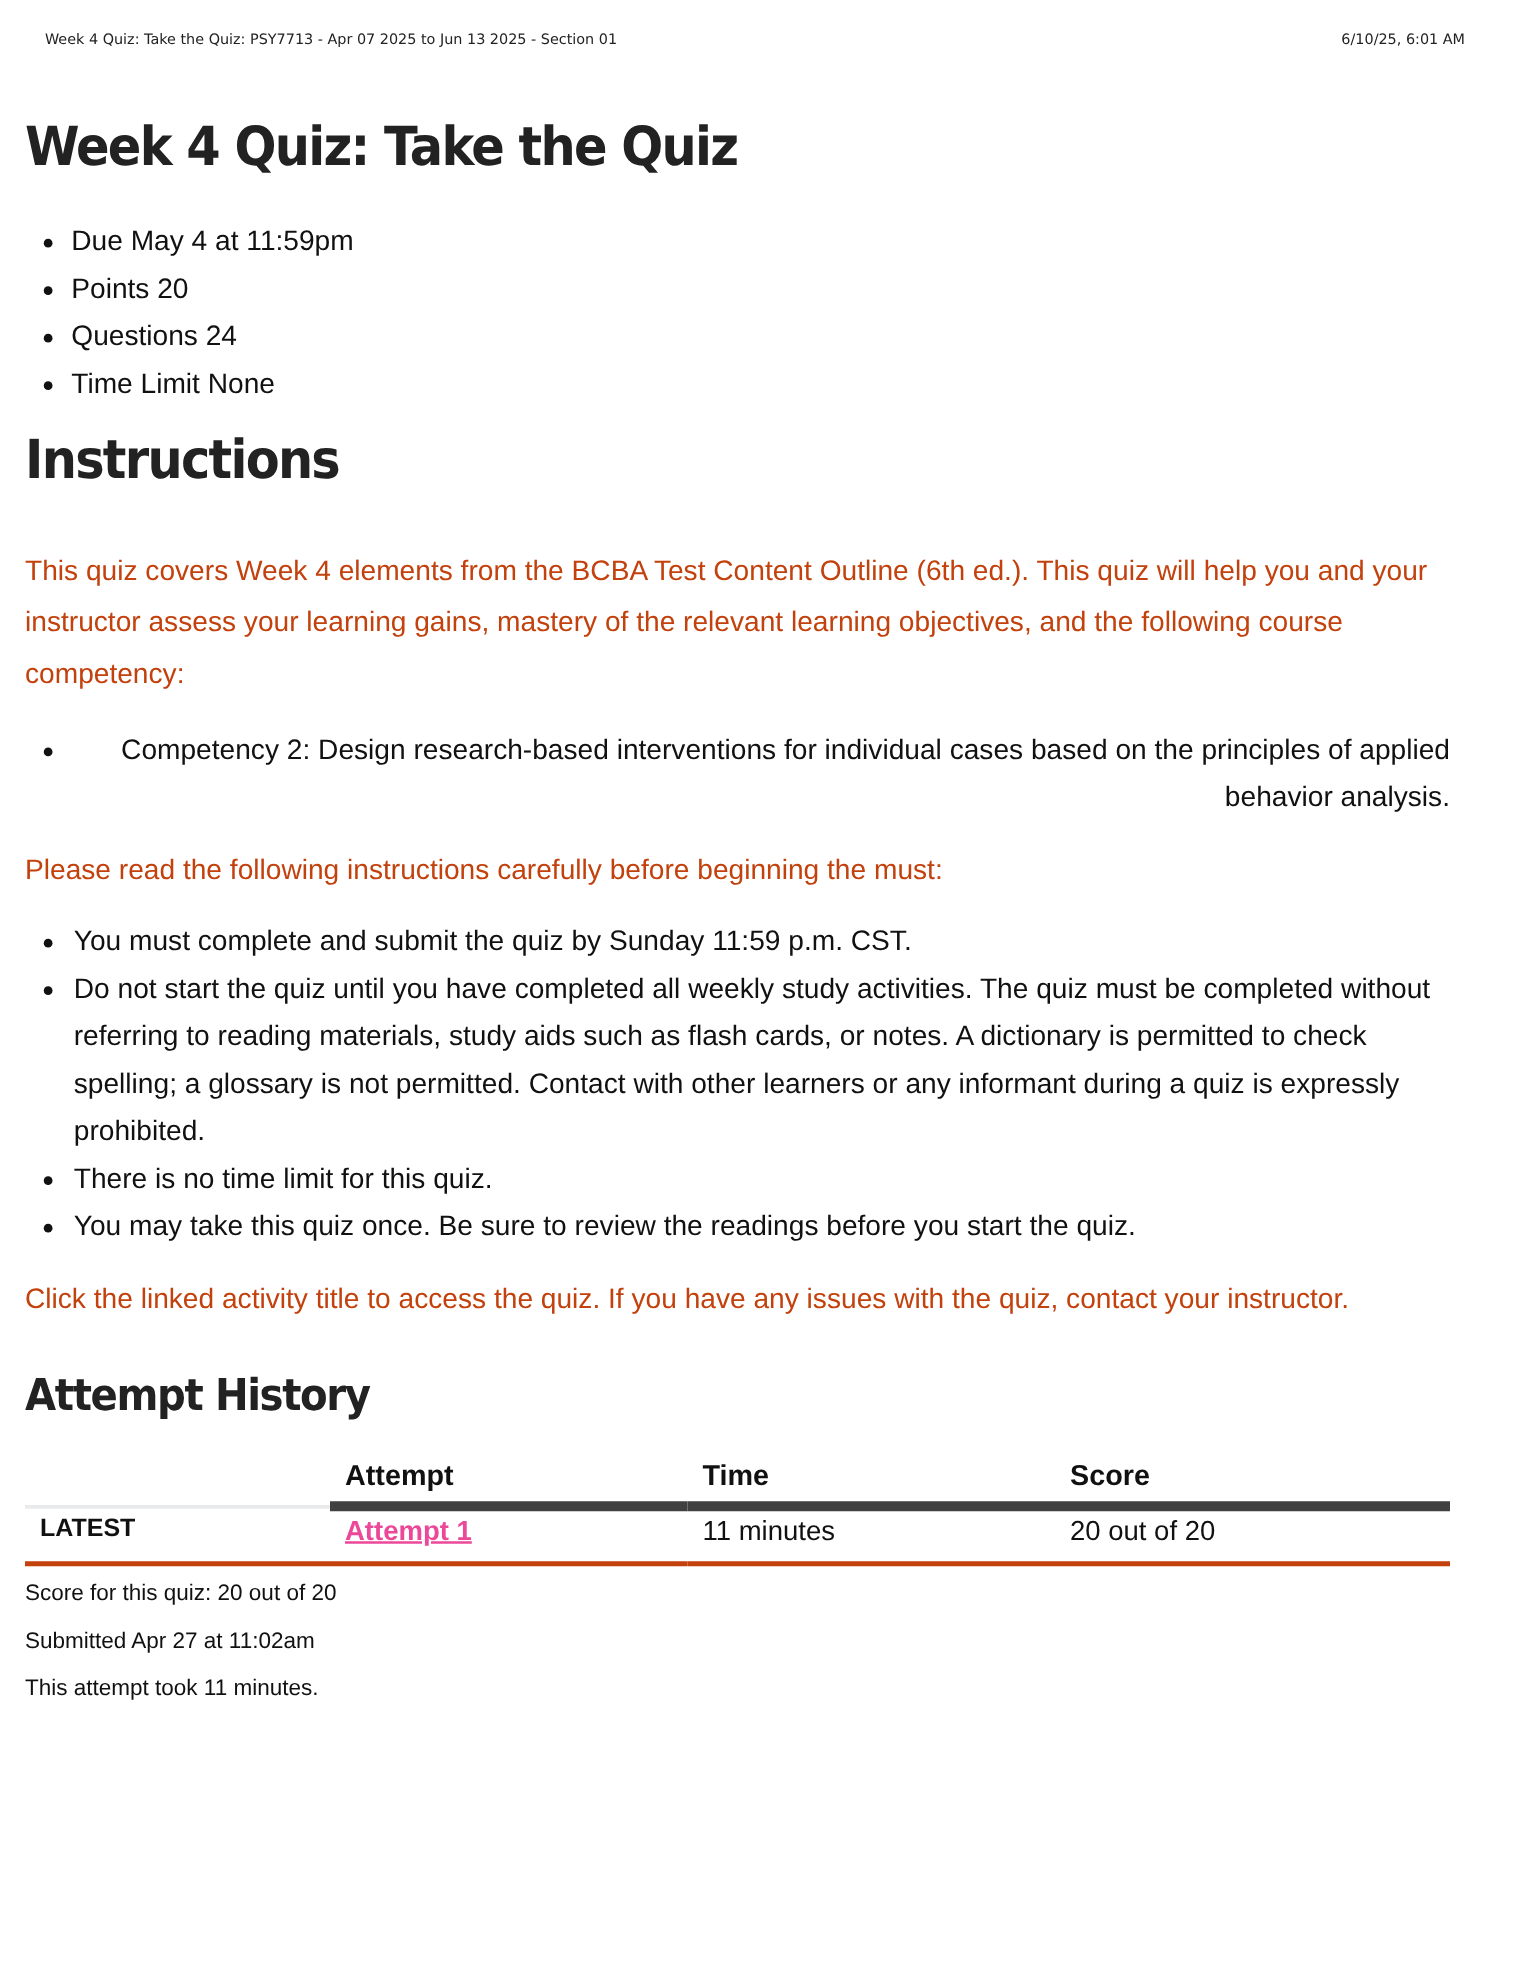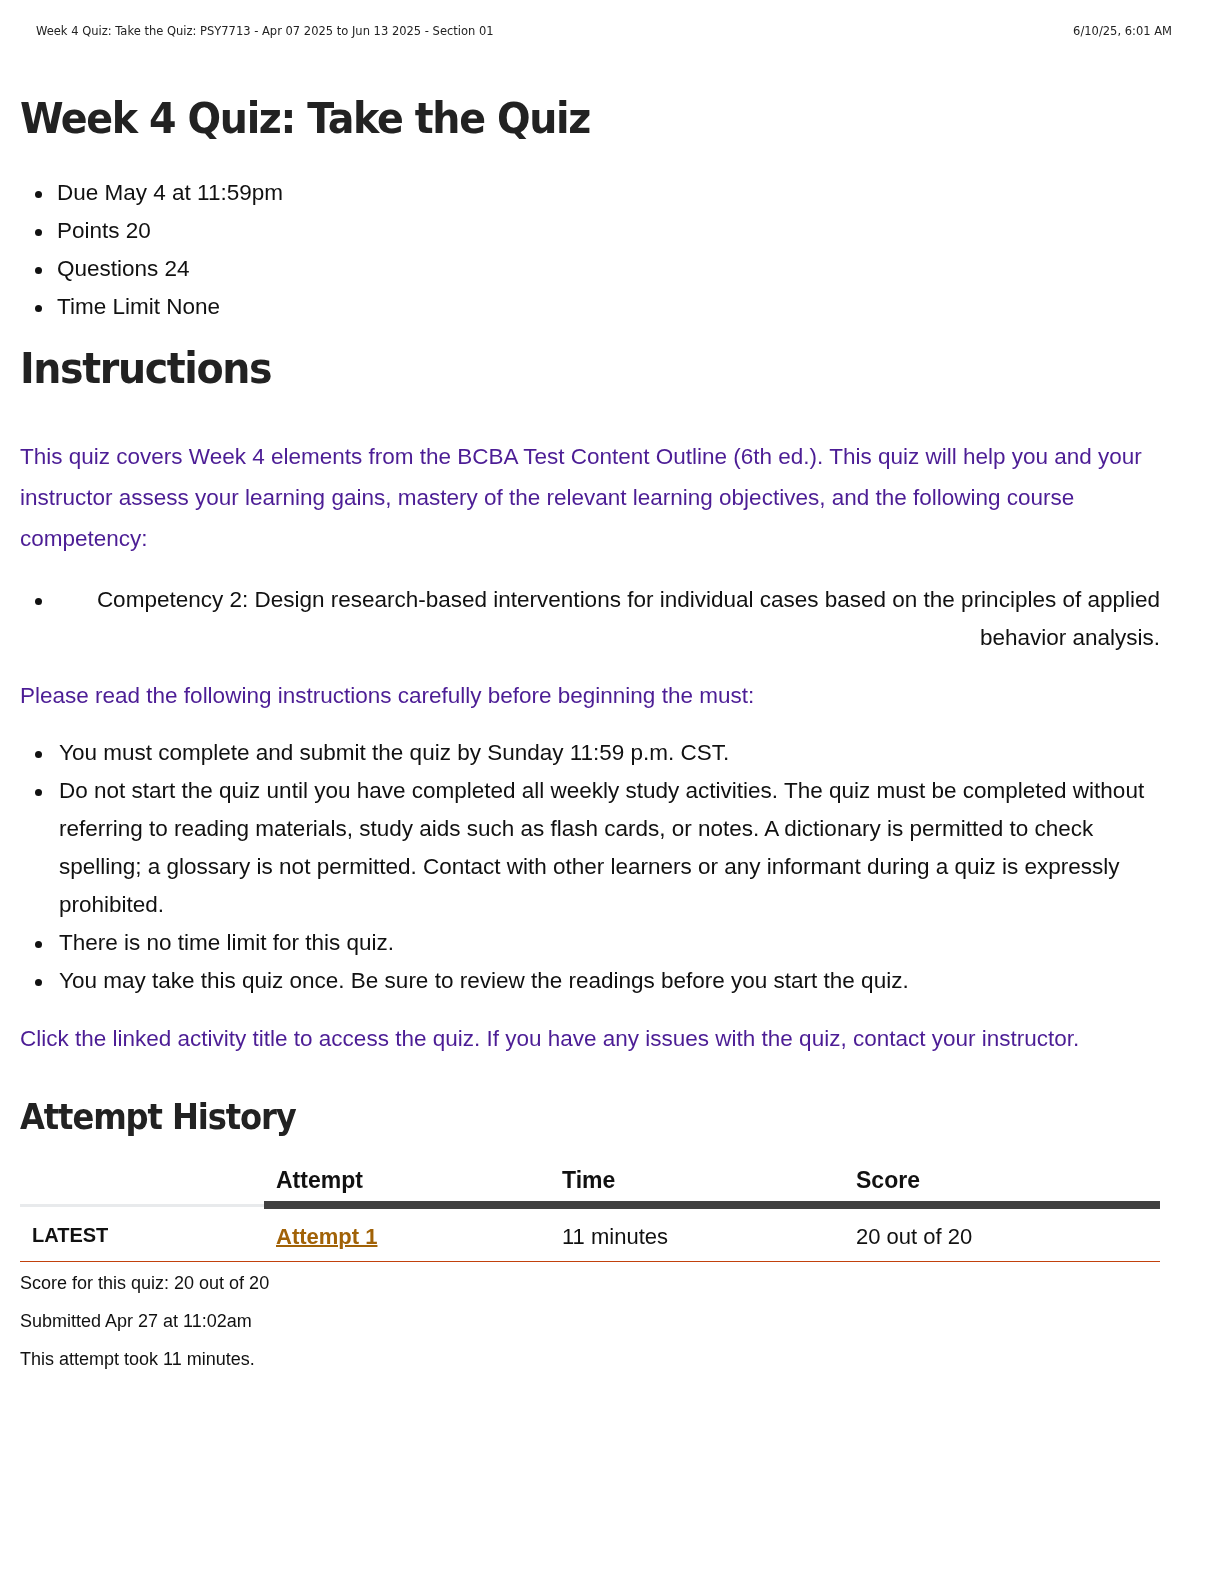--- a/index.html
+++ b/index.html
@@ -6,30 +6,30 @@
   body { width: 1224px; height: 1584px; position: relative; overflow: hidden; color: #222; font-family: "Liberation Sans", sans-serif; }
   .print-header { position: absolute; top: 24px; left: 36px; right: 52px; height: 16px; font-family: "DejaVu Sans", sans-serif; font-size: 11.5px; color: #222; }
   .print-header .left { position: absolute; left: 0; top: 0; }
   .print-header .right { position: absolute; right: 0; top: 0; }
   .content { position: absolute; left: 20px; top: 90px; width: 1140px; }
   h1.page-title { font-family: "DejaVu Sans", sans-serif; font-weight: bold; font-size: 43px; letter-spacing: -1.5px; margin: 0; line-height: 56px; color: #222; transform: scaleX(0.92); transform-origin: left; }
   ul.meta { list-style: none; margin: 28px 0 0 0; padding: 0; }
   ul.meta li, ul.bul li { position: relative; font-size: 22.5px; line-height: 38px; padding-left: 37px; color: #111; }
   ul.meta li::before, ul.bul li::before { content: ""; position: absolute; left: 15px; top: 17px; width: 7px; height: 7px; border-radius: 50%; background: #111; }
   h2.section { font-family: "DejaVu Sans", sans-serif; font-weight: bold; font-size: 43px; letter-spacing: -1.5px; margin: 14px 0 0 0; line-height: 56px; color: #222; transform: scaleX(0.92); transform-origin: left; }
-  p.para { font-size: 22.5px; line-height: 41px; margin: 0; color: #4c1d95; }
+  p.para { font-size: 22.5px; line-height: 41px; margin: 0; color: #c2410c; }
   ul.bul { list-style: none; margin: 0; padding: 0; }
   ul.bul li { padding-left: 39px; }
   h3.section { font-family: "DejaVu Sans", sans-serif; font-weight: bold; font-size: 35px; letter-spacing: -1.2px; margin: 0; line-height: 48px; color: #222; transform: scaleX(0.92); transform-origin: left; }
   table.attempts { width: 1140px; border-collapse: collapse; margin-top: 18px; font-size: 22px; }
   table.attempts th { text-align: left; font-weight: bold; font-size: 23px; padding: 6px 10px 6px 12px; height: 30px; border-bottom: 8px solid #404040; color: #111; }
   table.attempts th.blank { border-bottom: 3px solid #e8eaec; }
-  table.attempts td { padding: 14px 10px 10px 12px; border-bottom: 1px solid #c2410c; height: 28px; color: #111; }
+  table.attempts td { padding: 2px 10px 10px 12px; border-bottom: 4px solid #c2410c; height: 28px; color: #111; }
   table.attempts td.latest { font-weight: bold; font-size: 20px; }
-  a.attempt-link { color: #a16207; font-weight: bold; text-decoration: underline; text-decoration-thickness: 2px; }
+  a.attempt-link { color: #ec4899; font-weight: bold; text-decoration: underline; text-decoration-thickness: 2px; }
   .summary p { font-size: 18px; line-height: 38px; margin: 0; color: #111; }
 </style>
 </head>
 <body>
 
 <div class="print-header">
   <span class="left">Week 4 Quiz: Take the Quiz: PSY7713 - Apr 07 2025 to Jun 13 2025 - Section 01</span>
   <span class="right">6/10/25, 6:01 AM</span>
 </div>
 

